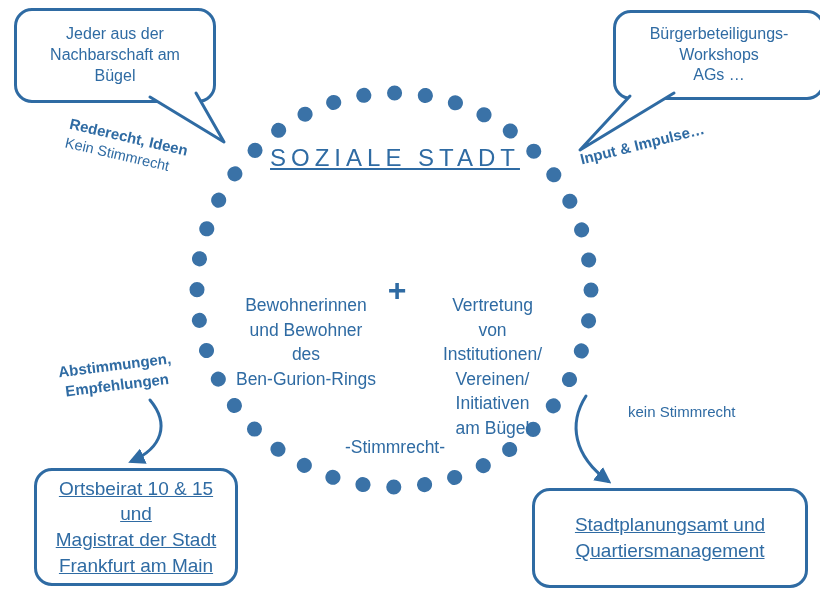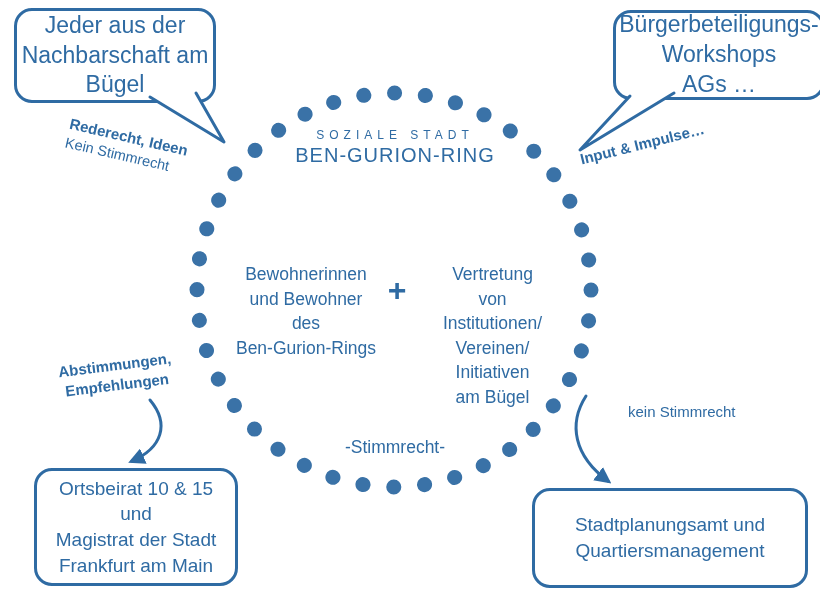--- a/index.html
+++ b/index.html
@@ -8,37 +8,37 @@
   body { font-family:"Liberation Sans", sans-serif; }
   .canvas { position:relative; width:820px; height:600px; background:#fff; overflow:hidden; color:var(--accent); }
   .abs { position:absolute; }
   .pre { white-space:pre-line; }
 
   .bubble, .infobox {
     position:absolute; border:3px solid var(--accent); border-radius:18px; background:#fff;
     display:flex; align-items:center; justify-content:center; text-align:center;
     color:var(--accent); z-index:1;
   }
-  .bubble { font-size:23px; line-height:1.3; }
-  .infobox { font-size:19px; line-height:1.35; }
+  .bubble { font-size:16px; line-height:1.3; }
+  .infobox { font-size:19px; line-height:1.35;text-decoration:underline; }
 
   .bubble-tl { left:14px; top:8px;  width:202px; height:95px; }
   .bubble-tr { left:613px; top:10px; width:212px; height:90px; }
   .box-bl   { left:34px; top:468px; width:204px; height:118px; }
   .box-br   { left:532px; top:488px; width:276px; height:100px; }
 
   .overlay { position:absolute; left:0; top:0; width:820px; height:600px; z-index:5; pointer-events:none; }
 
   .center-text { z-index:6; }
   .title-block { left:244px; top:128px; width:302px; text-align:center; }
   .title-main  { font-size:40px; font-weight:bold; letter-spacing:2px; }
-  .title-sub1  { font-size:12px; letter-spacing:5px; margin-top:0; }
+  .title-sub1  { font-size:24px; letter-spacing:5px; margin-top:16px;text-decoration:underline; }
   .title-sub2  { font-size:20px; letter-spacing:1px; margin-top:2px; }
 
-  .group { font-size:17.5px; line-height:1.4; text-align:center; }
+  .group { font-size:17.5px; line-height:1.4; text-align:center;margin-top:31px; }
   .group-left  { left:222px; top:262px; width:168px; }
   .group-right { left:410px; top:262px; width:165px; }
   .plus-sign   { left:382px; top:272px; width:30px; text-align:center; font-size:32px; font-weight:bold; }
   .voting-note { left:319px; top:437px; width:152px; font-size:17.5px; text-align:center; }
 
   .annot { font-size:15px; line-height:1.35; color:var(--accent); z-index:6; }
   .annot b, .annot .bold { font-weight:bold; }
   .annot-tl { left:72px; top:114px; width:150px; transform:rotate(13deg); transform-origin:left top; }
   .annot-tl .sub { font-weight:normal; font-size:14.5px; }
   .annot-tr { left:578px; top:150px; width:160px; transform:rotate(-14deg); transform-origin:left top; font-weight:bold; }
@@ -89,21 +89,20 @@
 
     <path d="M 630 96 L 580 150 L 674 93" fill="#ffffff" style="stroke:var(--accent)" stroke-width="3" stroke-linecap="round" stroke-linejoin="round"></path>
 
     <path d="M 150 400 C 170 424 162 448 132 461" fill="none" style="stroke:var(--accent)" stroke-width="3" stroke-linecap="round" marker-end="url(#arrowhead)"></path>
 
     <path d="M 586 396 C 568 424 574 456 608 481" fill="none" style="stroke:var(--accent)" stroke-width="3" stroke-linecap="round" marker-end="url(#arrowhead)"></path>
   </svg>
 
   <div class="abs center-text title-block">
     <div class="title-sub1">SOZIALE STADT</div>
-    <div class="title-sub2">BEN-GURION-RING</div>
   </div>
 
   <div class="abs center-text group group-left pre">Bewohnerinnen
 und Bewohner
 des
 Ben-Gurion-Rings</div>
 
   <div class="abs center-text plus-sign">+</div>
 
   <div class="abs center-text voting-note">-Stimmrecht-</div>

